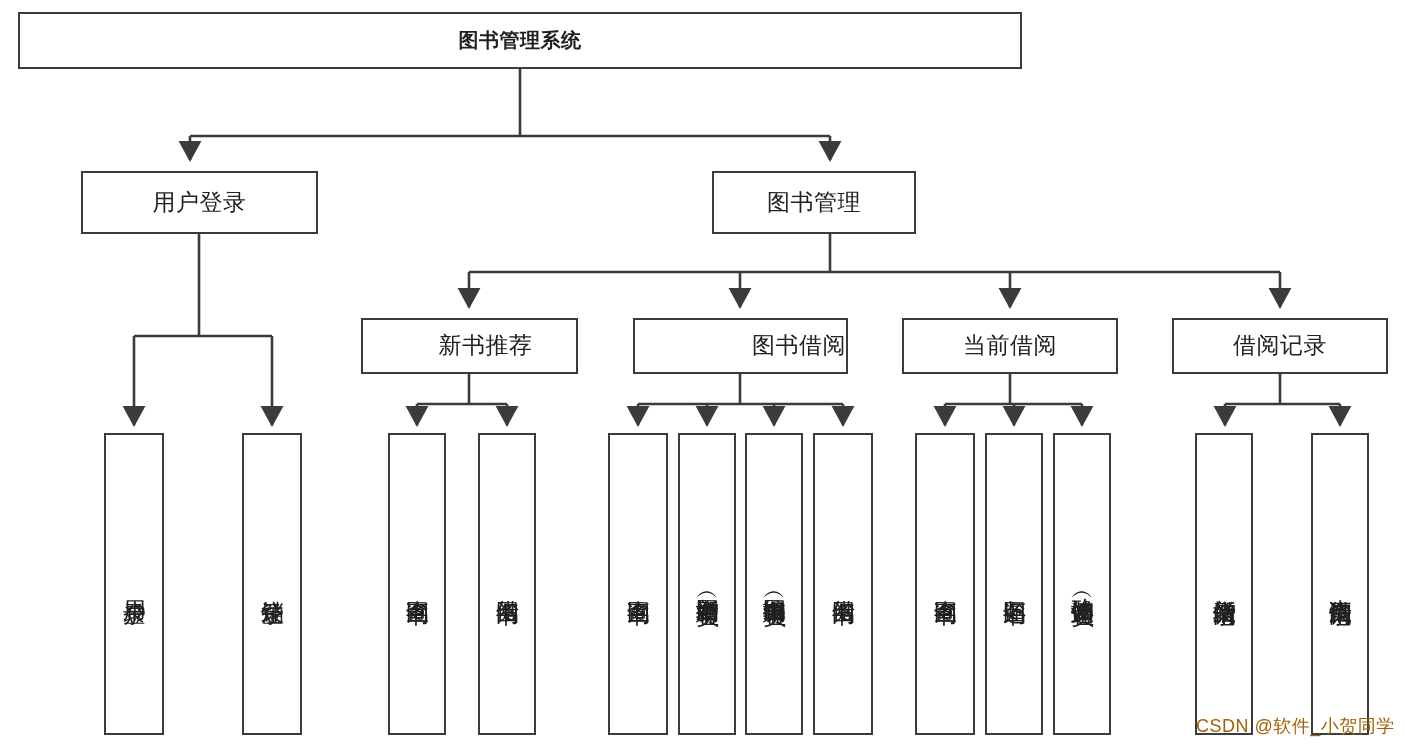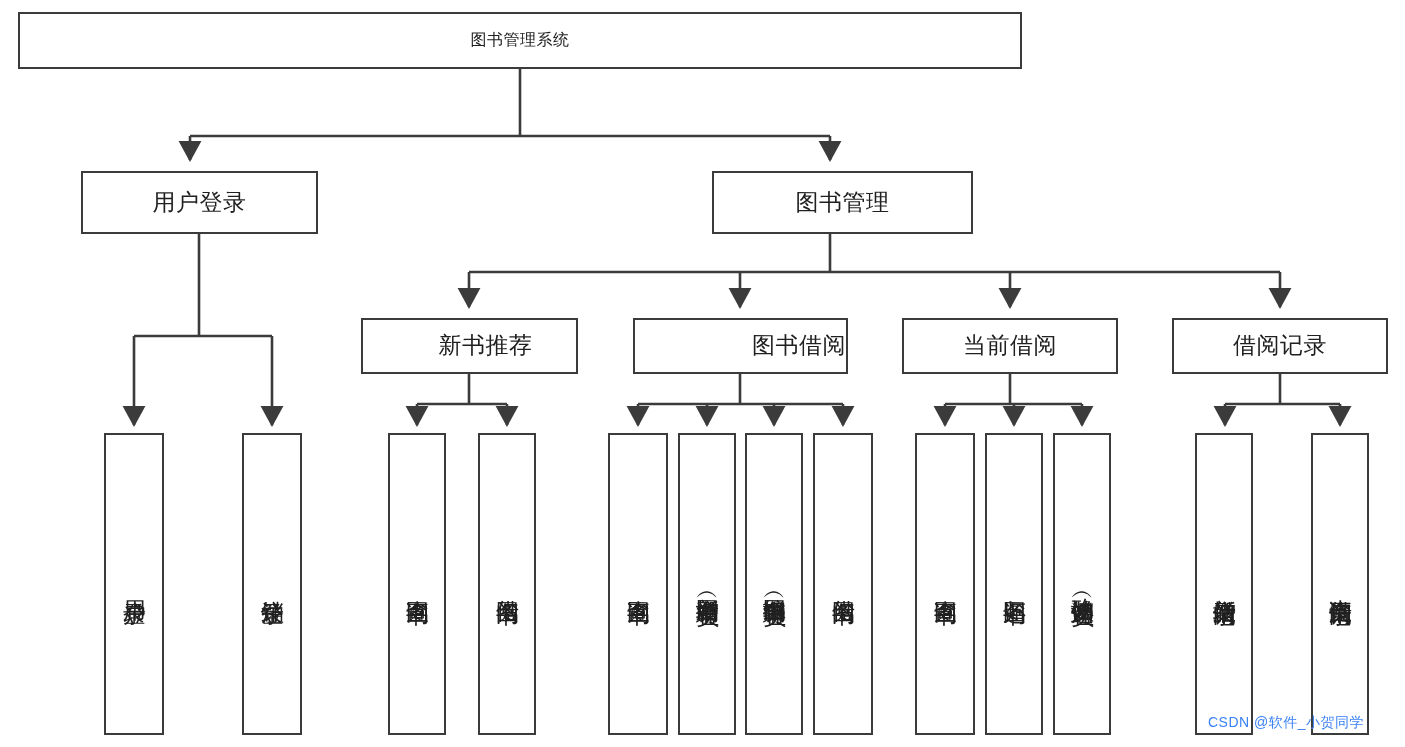--- a/index.html
+++ b/index.html
@@ -39,45 +39,45 @@
     display: block;
     text-align: center;
     line-height: 1.02;
     color: #202020;
   }
   .node.horiz .label {
     font-size: 23px;
     letter-spacing: 0.5px;
   }
   .node.root .label {
-    font-size: 16px;
+    font-size: 20px;
     letter-spacing: 0.5px;
+    font-weight: bold;
   }
   .node.vert {
     align-items: center;
     justify-content: center;
     padding: 6px 0;
   }
   .node.vert .label {
     writing-mode: vertical-rl;
     text-orientation: upright;
     font-size: 23px;
     line-height: 1.12;
     letter-spacing: 1px;
     white-space: nowrap;
     max-height: 100%;
   }
   .watermark {
     position: absolute;
-    color: #3b82f6;
-    font-size: 14px;
+    color: #a16207;
+    font-size: 18px;
     letter-spacing: 0.5px;
     white-space: nowrap;
     user-select: none;
-    padding-left: 12px;
   }
 </style>
 </head>
 <body>
 
 <div id="canvas">
 
   <svg id="wires" viewBox="0 0 1405 747">
     <defs>
       <marker id="arrow" viewBox="0 0 12 12" refX="10" refY="6" markerWidth="9" markerHeight="9" orient="auto-start-reverse">
@@ -128,21 +128,21 @@
     </g>
   </svg>
 
   <div class="node root horiz" style="left:18px; top:12px; width:1004px; height:57px;">
     <span class="label">图书管理系统</span>
   </div>
 
   <div class="node horiz" style="left:81px; top:171px; width:237px; height:63px;">
     <span class="label">用户登录</span>
   </div>
-  <div class="node horiz" style="left:712px; top:171px; width:261px; height:63px;">
+  <div class="node horiz" style="left:712px; top:171px; width:204px; height:63px;">
     <span class="label">图书管理</span>
   </div>
 
   <div class="node horiz" style="left:361px; top:318px; width:217px; height:56px;padding-left:32px;">
     <span class="label">新书推荐</span>
   </div>
   <div class="node horiz" style="left:633px; top:318px; width:215px; height:56px;justify-content:flex-end;">
     <span class="label">图书借阅</span>
   </div>
   <div class="node horiz" style="left:1172px; top:318px; width:216px; height:56px;">

